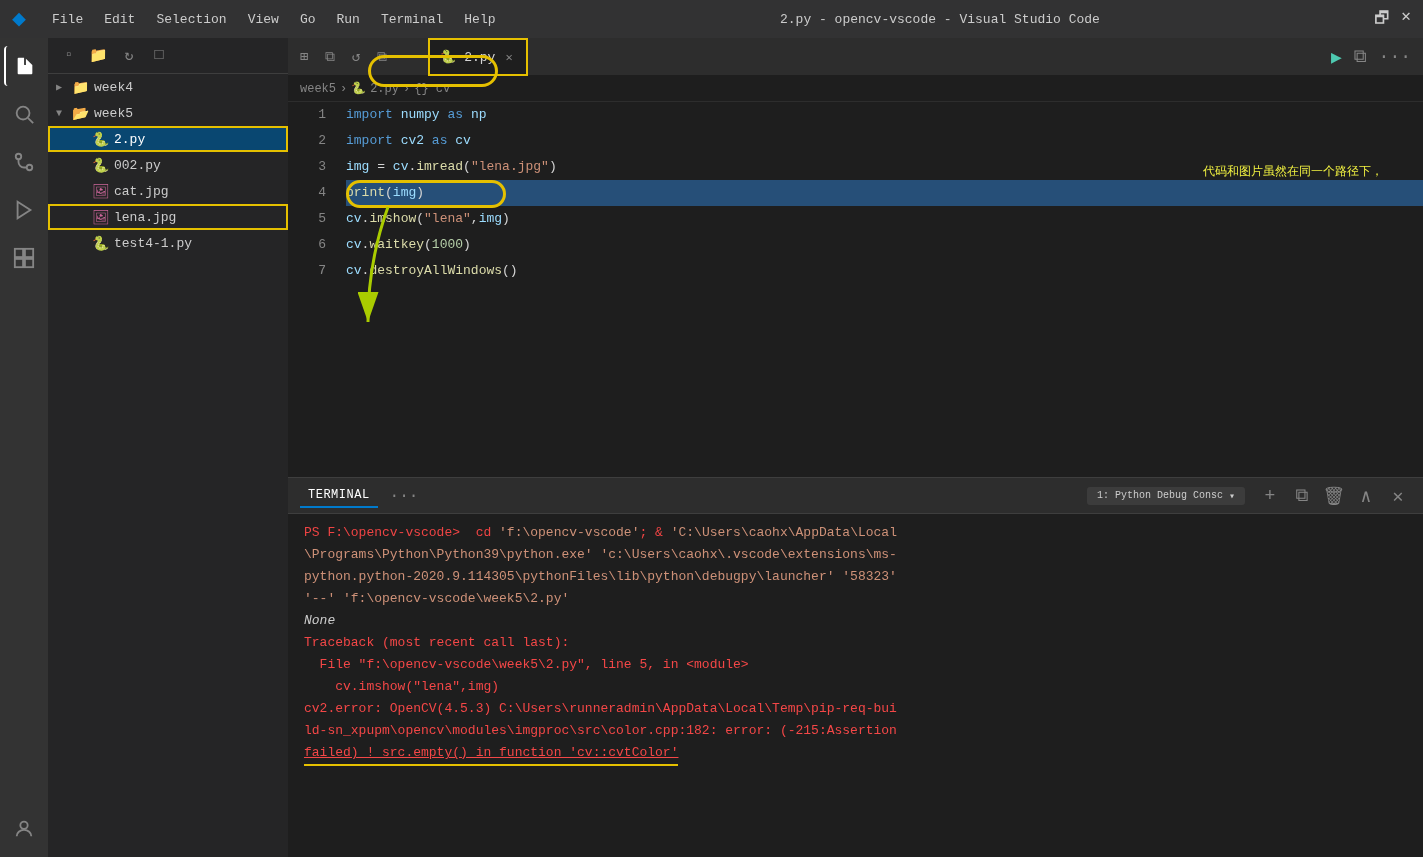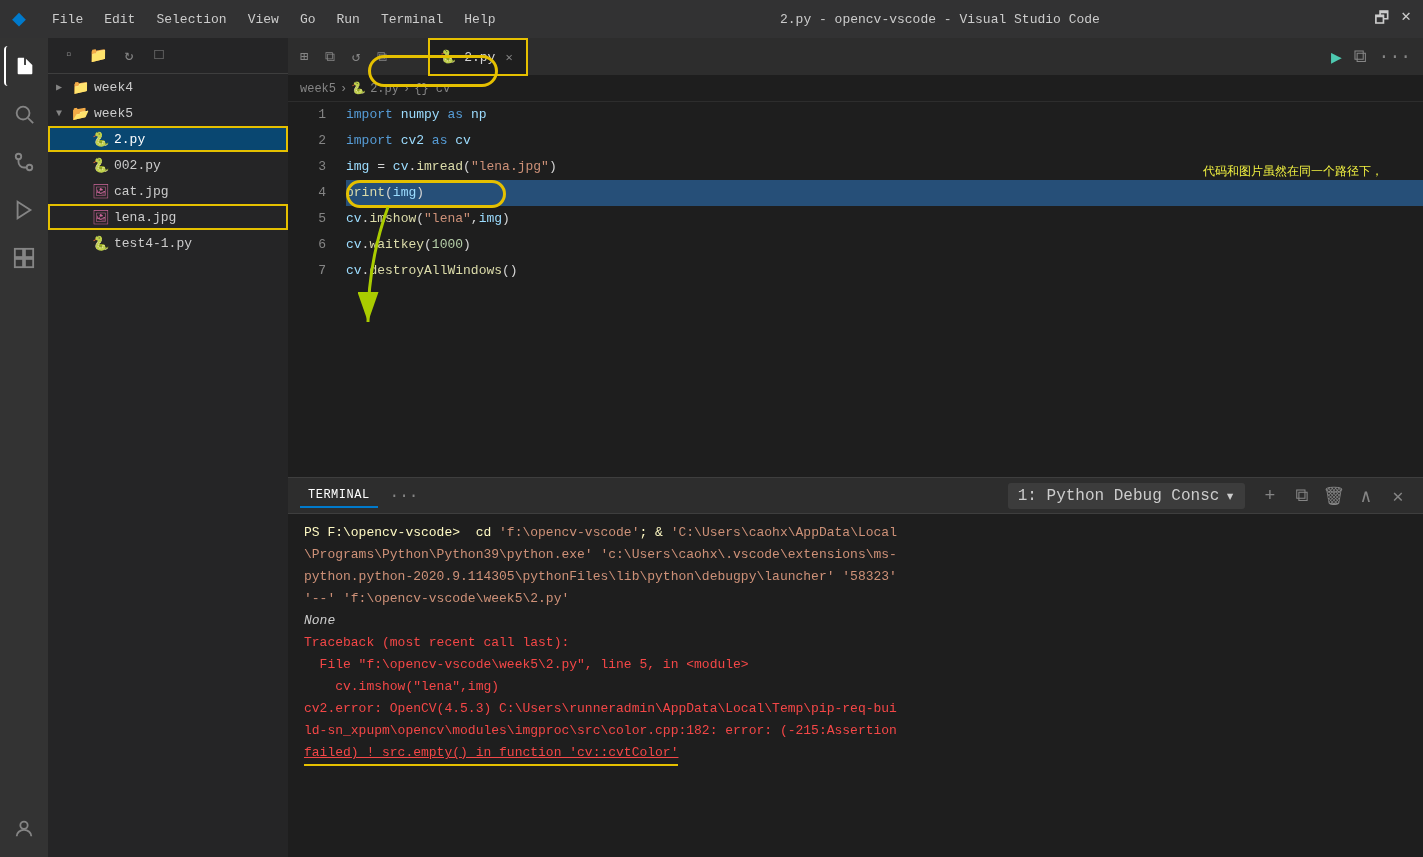--- a/index.html
+++ b/index.html
@@ -298,21 +298,21 @@
     }
     .terminal-tab-dots {
       color: #858585;
       font-size: 16px;
       cursor: pointer;
     }
     .terminal-tab-spacer { flex: 1; }
     .terminal-tab-selector {
       background: #3c3c3c;
       color: #cccccc;
-      font-size: 16px;
+      font-size: 10px;
       padding: 3px 10px;
       border-radius: 3px;
       cursor: pointer;
       display: flex;
       align-items: center;
       gap: 6px;
     }
     .terminal-tab-actions {
       display: flex;
       gap: 6px;
@@ -327,21 +327,21 @@
       align-items: center;
       justify-content: center;
     }
     .terminal-content {
       flex: 1;
       padding: 8px 16px;
       overflow-y: auto;
       font-size: 13px;
       line-height: 22px;
     }
-    .term-ps { color: #fef9c3; }
+    .term-ps { color: #ef4444; }
     .term-str { color: #ce9178; }
     .term-none { color: #cccccc; font-style: italic; }
 
     
     .svg-arrow {
       position: absolute;
       top: 0;
       left: 0;
       width: 100%;
       height: 100%;

